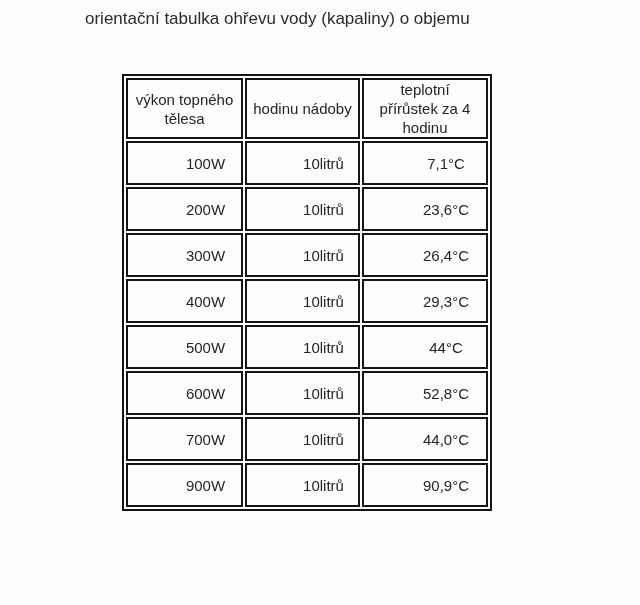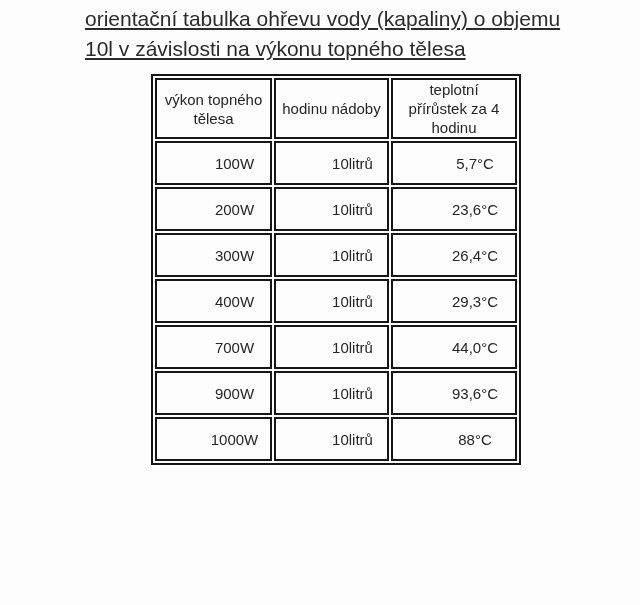--- a/index.html
+++ b/index.html
@@ -7,35 +7,33 @@
     width: 640px; height: 605px;
     background: #fdfdfd;
     font-family: "Liberation Sans", sans-serif;
     color: #2b2b2b;
     position: relative;
     overflow: hidden;
   }
   .title-block {
     position: absolute;
     left: 85px; top: 4px;
-    font-size: 21px;
+    font-size: 17px;
     line-height: 30px;
     color: #2b2b2b;
     white-space: nowrap;
-    text-decoration: underline;
   }
   table.heat-table {
     position: absolute;
     left: 122px; top: 74px;
     border-collapse: separate;
     border-spacing: 2px;
     border: 2px solid #161616;
     background: #fdfdfd;
     table-layout: fixed;
-    margin-left: 29px;
   }
   .heat-table th, .heat-table td {
     border: 2px solid #161616;
     text-align: center;
     vertical-align: middle;
     font-weight: normal;
     font-size: 15px;
     color: #262626;
     padding: 0 6px;
     background: #fdfdfd;
@@ -44,66 +42,70 @@
   .heat-table td { height: 40px; padding-left: 48px; }
   .col-power  { width: 117px; }
   .col-volume { width: 115px; }
   .col-temp   { width: 126px; }
 </style>
 </head>
 <body>
 
 <div class="title-block">
   <div>orientační tabulka ohřevu vody (kapaliny) o objemu</div>
-  <div>10l v závislosti na výkonu topného tělesa</div>
 </div>
 
 <table class="heat-table">
   <colgroup>
     <col class="col-power">
     <col class="col-volume">
     <col class="col-temp">
   </colgroup>
   <thead>
     <tr>
       <th>výkon topného tělesa</th>
       <th>hodinu nádoby</th>
       <th>teplotní přírůstek za 4 hodinu</th>
     </tr>
   </thead>
   <tbody>
     <tr>
       <td>100W</td>
       <td>10litrů</td>
-      <td>5,7°C</td>
+      <td>7,1°C</td>
     </tr>
     <tr>
       <td>200W</td>
       <td>10litrů</td>
       <td>23,6°C</td>
     </tr>
     <tr>
       <td>300W</td>
       <td>10litrů</td>
       <td>26,4°C</td>
     </tr>
     <tr>
       <td>400W</td>
       <td>10litrů</td>
       <td>29,3°C</td>
     </tr>
     <tr>
+      <td>500W</td>
+      <td>10litrů</td>
+      <td>44°C</td>
+    </tr>
+    <tr>
+      <td>600W</td>
+      <td>10litrů</td>
+      <td>52,8°C</td>
+    </tr>
+    <tr>
       <td>700W</td>
       <td>10litrů</td>
       <td>44,0°C</td>
     </tr>
     <tr>
       <td>900W</td>
       <td>10litrů</td>
-      <td>93,6°C</td>
-    </tr>
-    <tr>
-      <td>1000W</td>
-      <td>10litrů</td>
-      <td>88°C</td>
+      <td>90,9°C</td>
     </tr>
   </tbody>
 </table>
 
 </body></html>

